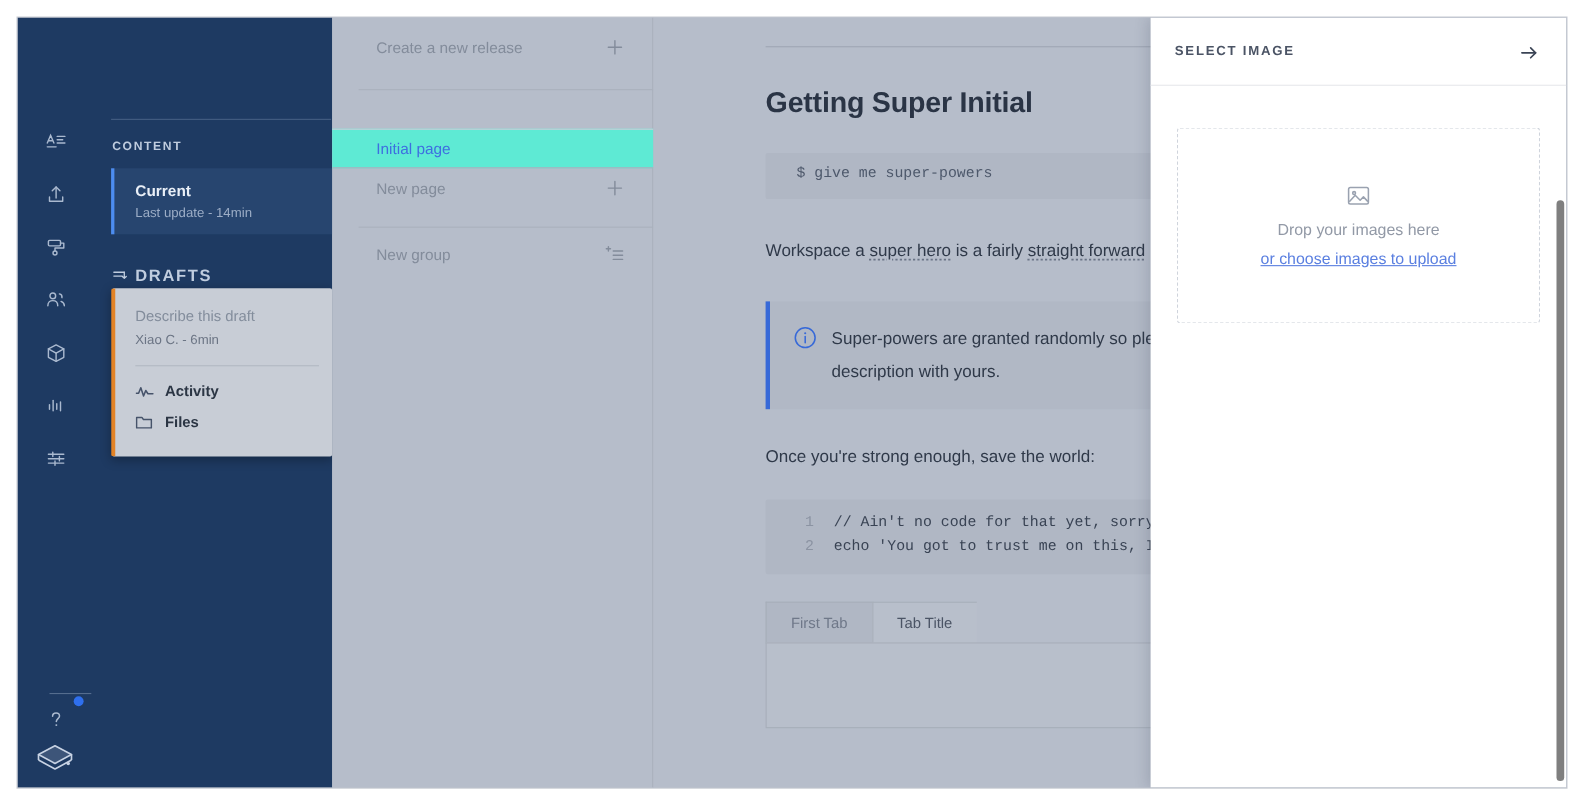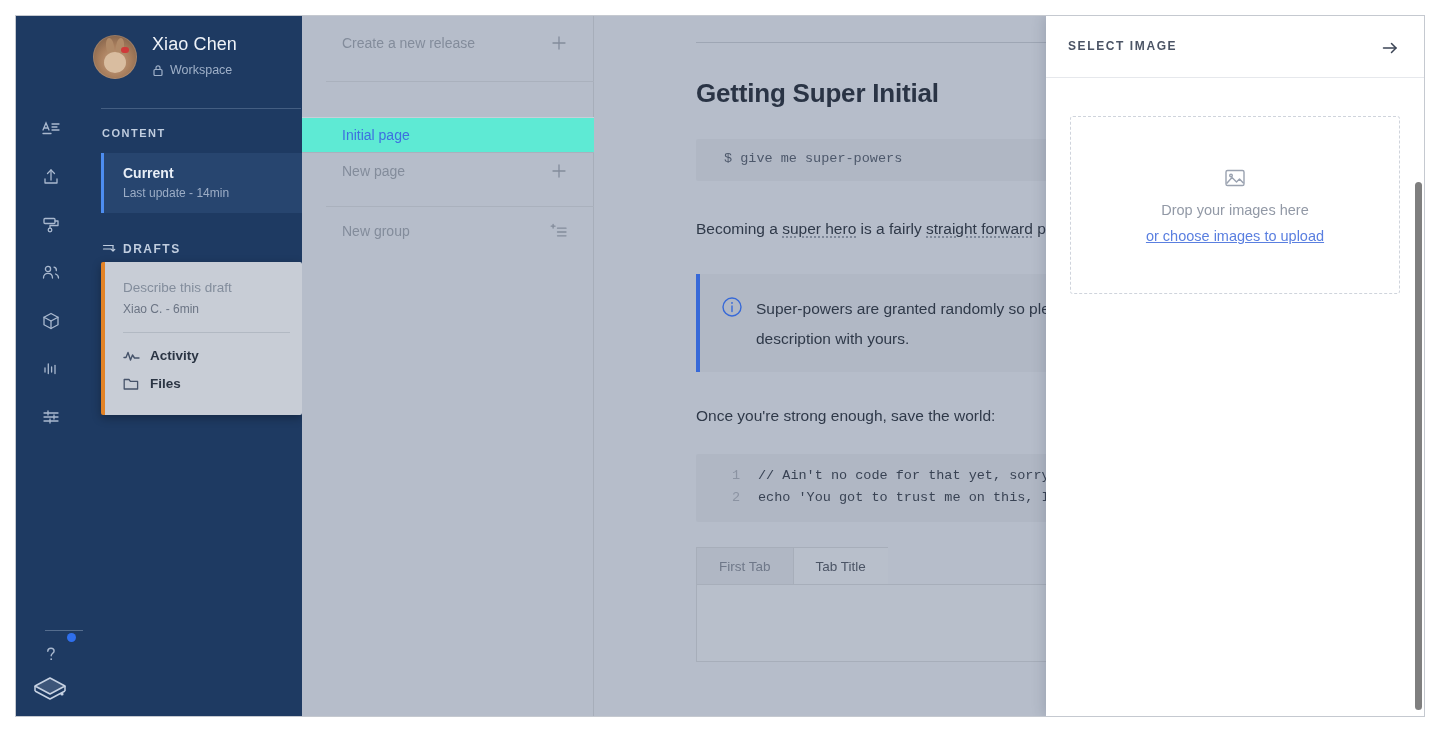--- a/index.html
+++ b/index.html
@@ -135,21 +135,21 @@
     font-weight: 700;
     letter-spacing: 1.5px;
     color: #c0cddf;
   }
   #content-title { top: 111px; }
   #drafts-title-row {
     position: absolute;
     left: 86px; top: 226px;
     display: flex; align-items: center; gap: 7px;
   }
-  #drafts-title { font-size: 12px; font-weight: 700; letter-spacing: 1.5px; color: #c0cddf; }
+  #drafts-title { font-size: 15px; font-weight: 700; letter-spacing: 1.5px; color: #c0cddf; }
   #drafts-icon { color: #c0cddf; display: flex; }
 
   #current-card {
     position: absolute;
     left: 85px; top: 137px;
     width: 201px; height: 60px;
     background: #27456f;
     border-left: 3px solid #4d8df0;
     cursor: pointer;
   }
@@ -510,44 +510,20 @@
       <div class="rail-icon" style="top:652px; left:13px; width:44px; height:44px">
         <svg width="36" height="32" viewBox="0 0 36 32" fill="none" stroke="#c7d2e3" stroke-width="1.5" stroke-linejoin="round">
           <path d="M17 4 L32 12 L17 20 L2 12 Z" fill="#5b6f90" fill-opacity="0.5"></path>
           <path d="M2 17 L17 25 L32 17"></path>
           <path d="M2 12 V17 M32 12 V17"></path>
           <circle cx="29" cy="20" r="1.6" fill="#c7d2e3" stroke="none"></circle>
         </svg>
       </div>
     </div>
 
-    <div id="profile">
-      <div id="avatar">
-        <div class="ear-l"></div>
-          <div class="ear-r"></div>
-        <div class="bow"></div>
-          <div class="face"></div>
-      </div>
-      <div id="profile-name">Xiao Chen</div>
-      <div id="profile-sub-row">
-        <span id="lock-icon">
-          <svg width="12" height="13" viewBox="0 0 12 13" fill="none" stroke="currentColor" stroke-width="1.2" stroke-linejoin="round">
-            <rect x="2" y="5.5" width="8" height="6" rx="1"></rect>
-            <path d="M4 5.5 V3.8 C4 2.6 4.9 1.8 6 1.8 C7.1 1.8 8 2.6 8 3.8 V5.5"></path>
-          </svg>
-        </span>
-        <span id="profile-sub">Workspace</span>
-      </div>
-      <div id="collapse-btn">
-        <svg width="20" height="20" viewBox="0 0 20 20" fill="none" stroke="currentColor" stroke-width="1.4" stroke-linecap="round" stroke-linejoin="round">
-          <path d="M16 10 H4"></path>
-            <path d="M8 5.5 L3.5 10 L8 14.5"></path>
-        </svg>
-      </div>
-    </div>
 
     <div id="panel-divider"></div>
 
     <div id="content-title" class="nav-section-title">CONTENT</div>
 
     <div id="current-card">
       <div id="current-title">Current</div>
       <div id="current-sub">Last update - 14min</div>
     </div>
 
@@ -626,21 +602,21 @@
 
     <div id="top-rule"></div>
 
     <div id="doc-title">Getting Super Initial</div>
 
     <div id="shell-block">
       <div id="shell-text">$ give me super-powers</div>
     </div>
 
     <div id="para-1">
-      <span>Becoming a </span><span class="spell">super hero</span><span> is a fairly </span><span class="spell">straight forward</span><span> process:</span>
+      <span>Workspace a </span><span class="spell">super hero</span><span> is a fairly </span><span class="spell">straight forward</span><span> process:</span>
     </div>
 
     <div id="info-callout">
       <span id="info-icon">
         <svg width="22" height="22" viewBox="0 0 22 22" fill="none" stroke="currentColor" stroke-width="1.4">
           <circle cx="11" cy="11" r="9"></circle>
           <path d="M11 10 V15.5" stroke-linecap="round"></path>
           <circle cx="11" cy="6.9" r="0.95" fill="currentColor" stroke="none"></circle>
         </svg>
       </span>

